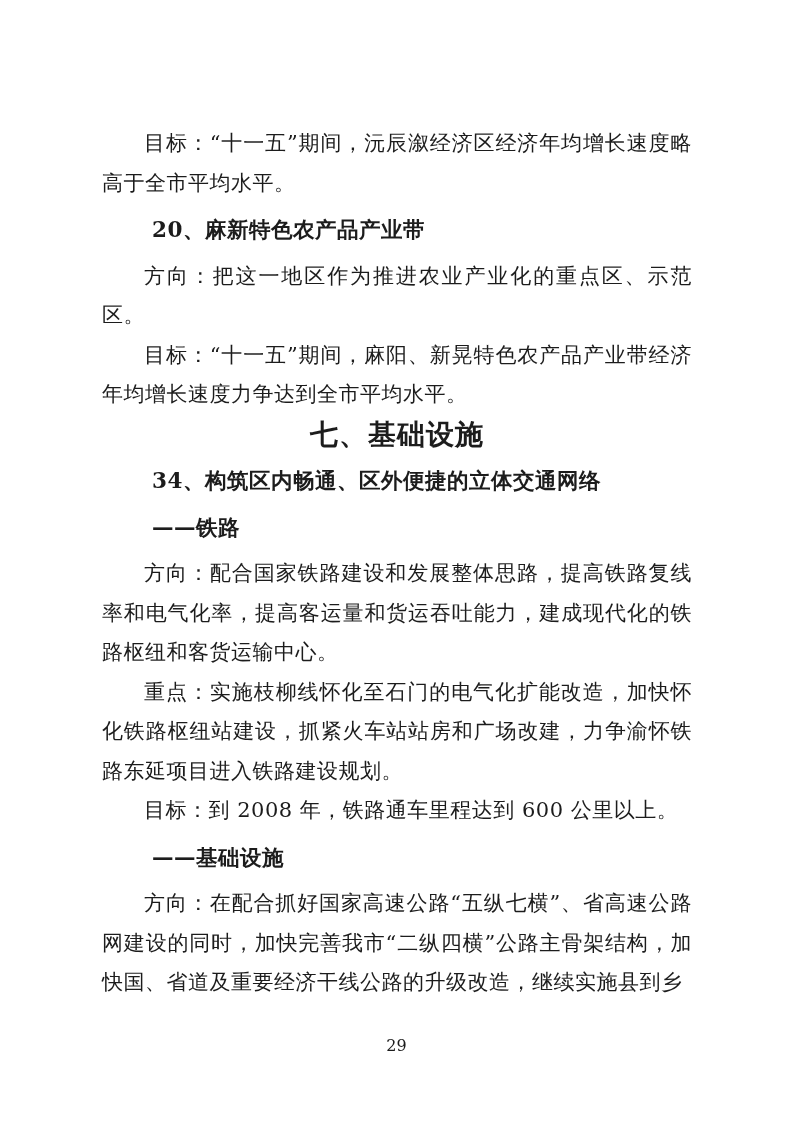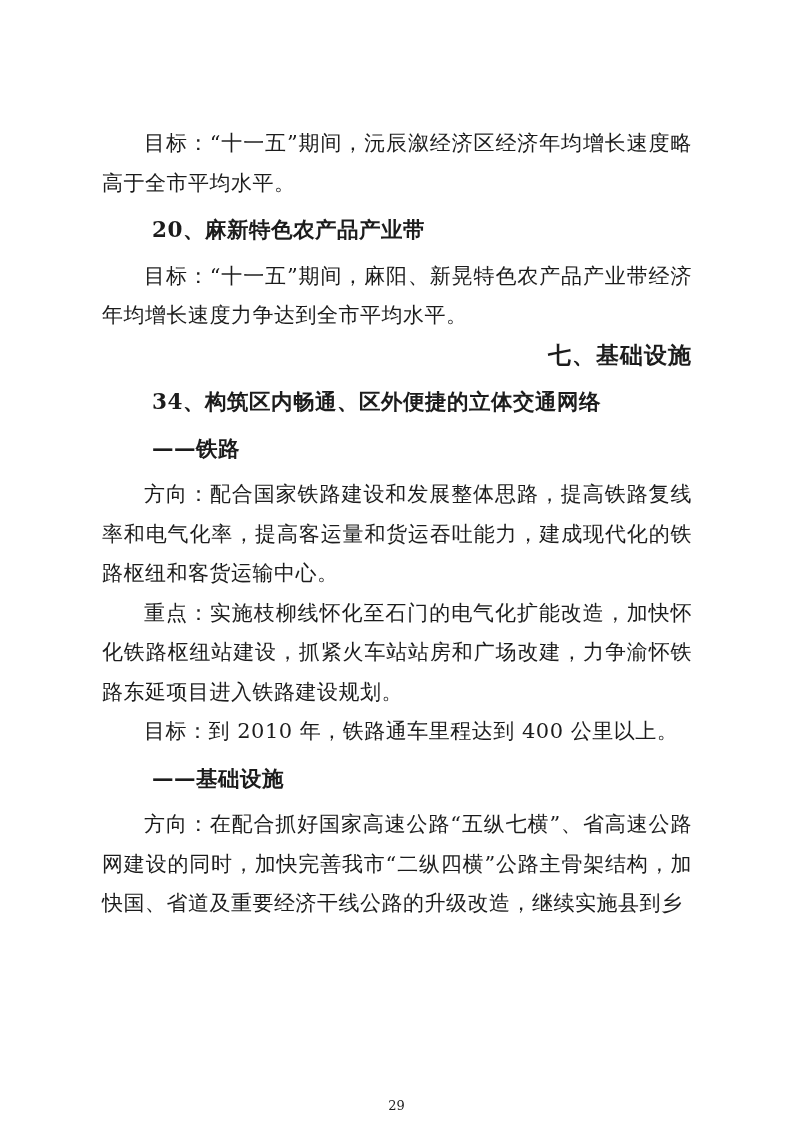--- a/index.html
+++ b/index.html
@@ -25,59 +25,60 @@
     margin: 0;
     font-size: 21px;
     line-height: 39.5px;
     text-align: justify;
     text-justify: inter-character;
     text-indent: 2em;
     letter-spacing: 0.5px;
   }
   .h-center {
     margin: 0;
-    font-size: 23px;
+    font-size: 28px;
     line-height: 39.5px;
     font-weight: bold;
-    text-align: right;
+    text-align: center;
     font-family: "DejaVu Sans", "Liberation Sans", sans-serif;
     letter-spacing: 1px;
   }
   .h-sub {
     margin: 7px;
     font-size: 21.5px;
     line-height: 39.5px;
     font-weight: bold;
     text-indent: 2em;
     text-align: left;
     letter-spacing: 0.5px;
   }
   .page-number {
     position: absolute;
     left: 0;
     right: 0;
-    top: 1096px;
+    top: 1036px;
     text-align: center;
-    font-size: 13px;
+    font-size: 16px;
     line-height: 20px;
     color: #1c1c1c;
     font-family: "DejaVu Serif", "Liberation Serif", serif;
   }
 </style>
 </head>
 <body>
 
 <div class="page">
   <div class="content">
     <p class="para">目标：“十一五”期间，沅辰溆经济区经济年均增长速度略高于全市平均水平。</p>
     <p class="h-sub">20、麻新特色农产品产业带</p>
+    <p class="para">方向：把这一地区作为推进农业产业化的重点区、示范区。</p>
     <p class="para">目标：“十一五”期间，麻阳、新晃特色农产品产业带经济年均增长速度力争达到全市平均水平。</p>
     <p class="h-center">七、基础设施</p>
     <p class="h-sub">34、构筑区内畅通、区外便捷的立体交通网络</p>
     <p class="h-sub">——铁路</p>
     <p class="para">方向：配合国家铁路建设和发展整体思路，提高铁路复线率和电气化率，提高客运量和货运吞吐能力，建成现代化的铁路枢纽和客货运输中心。</p>
     <p class="para">重点：实施枝柳线怀化至石门的电气化扩能改造，加快怀化铁路枢纽站建设，抓紧火车站站房和广场改建，力争渝怀铁路东延项目进入铁路建设规划。</p>
-    <p class="para">目标：到 2010 年，铁路通车里程达到 400 公里以上。</p>
+    <p class="para">目标：到 2008 年，铁路通车里程达到 600 公里以上。</p>
     <p class="h-sub">——基础设施</p>
     <p class="para">方向：在配合抓好国家高速公路“五纵七横”、省高速公路网建设的同时，加快完善我市“二纵四横”公路主骨架结构，加快国、省道及重要经济干线公路的升级改造，继续实施县到乡</p>
   </div>
   <div class="page-number">29</div>
 </div>
 
 </body></html>

